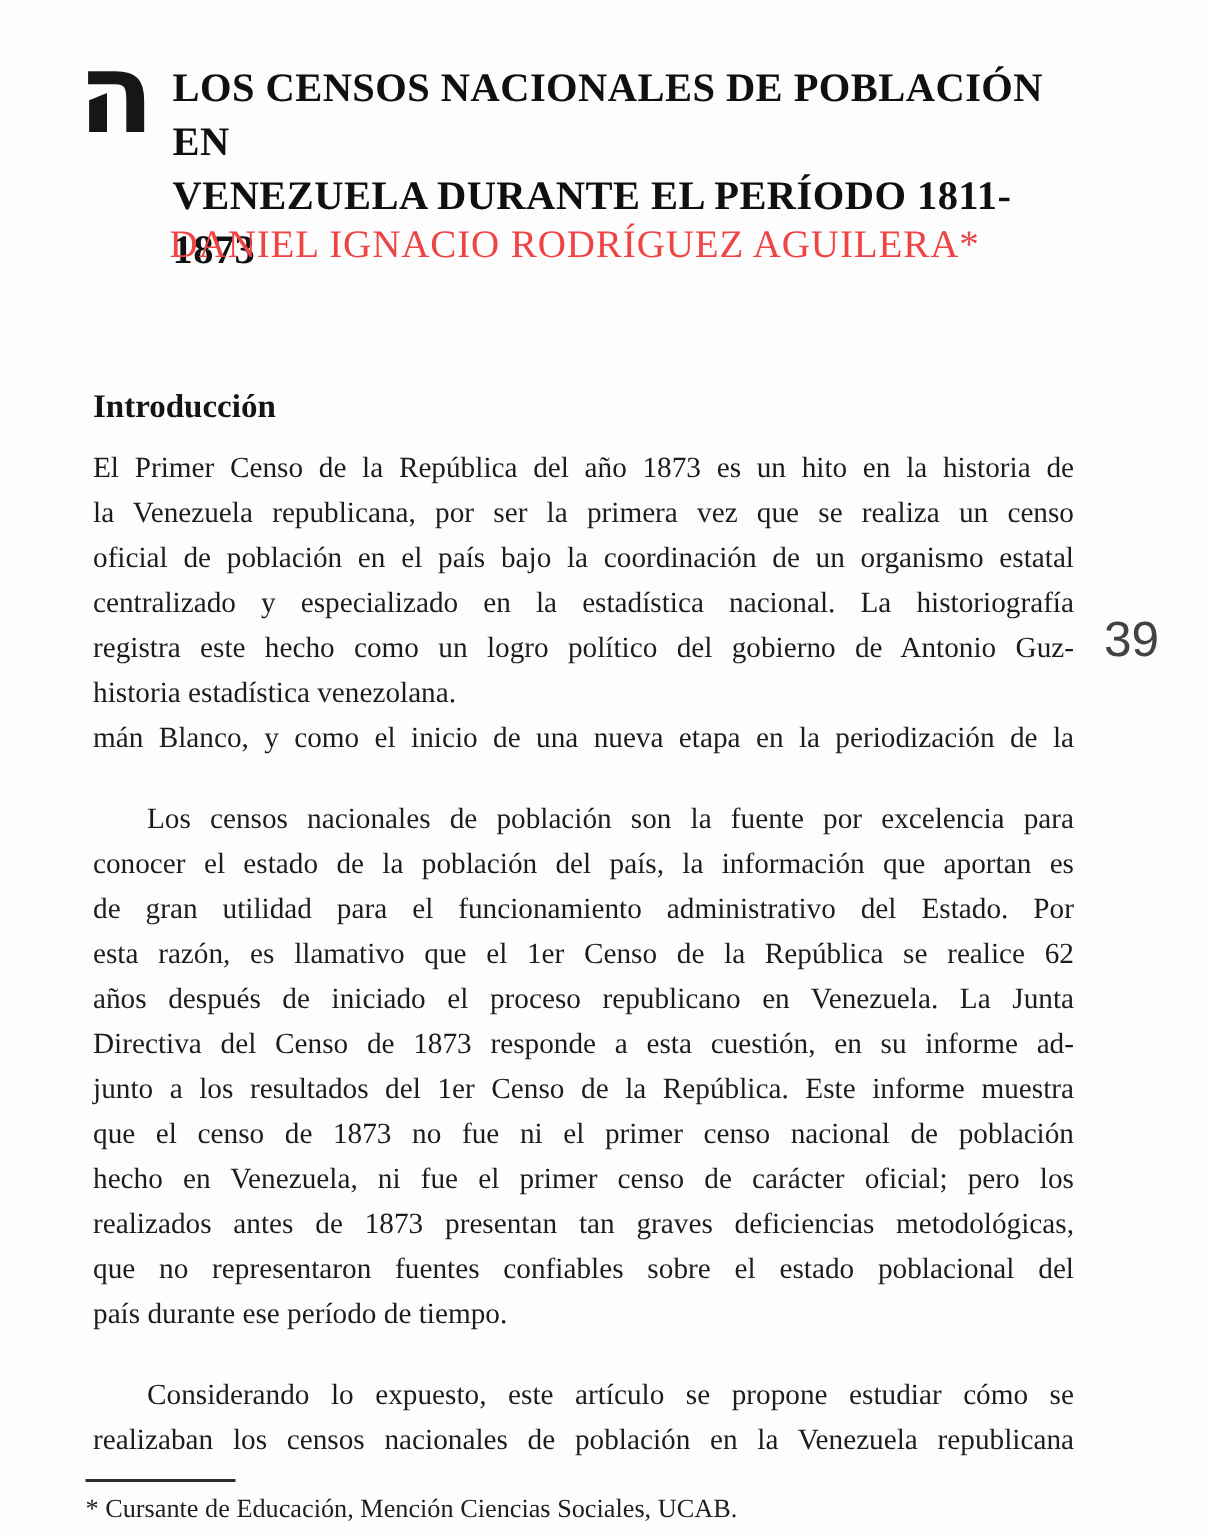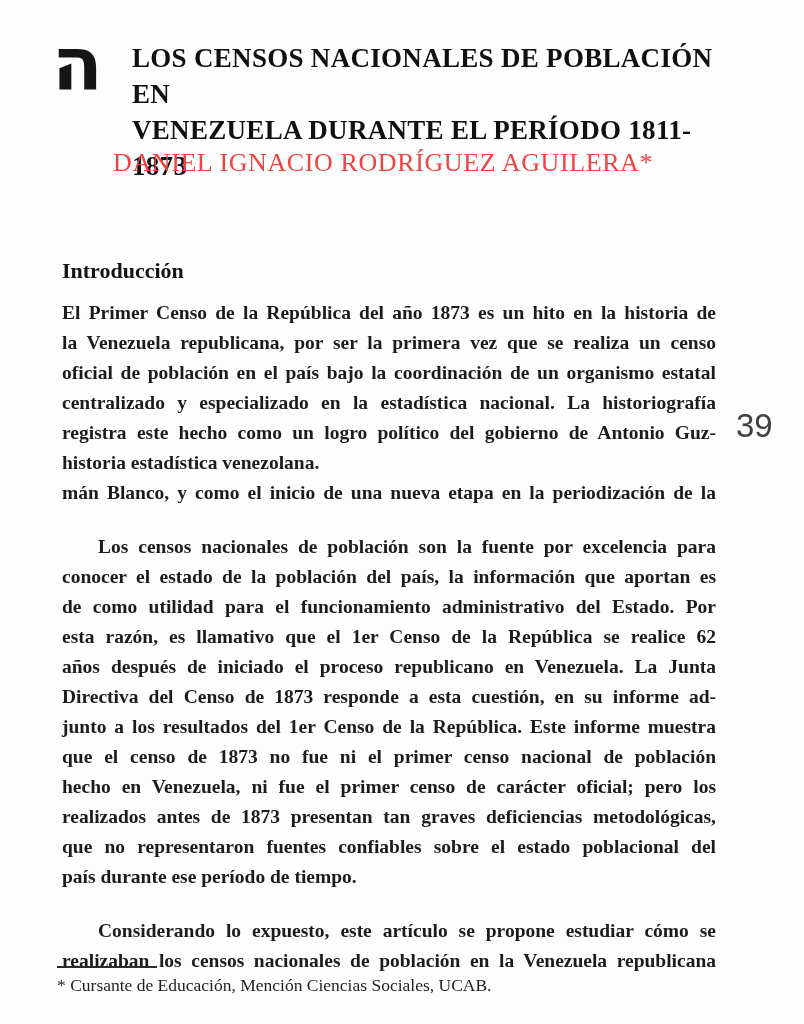--- a/index.html
+++ b/index.html
@@ -25,21 +25,21 @@
     font-weight: bold;
     font-size: 74px;
     line-height: 1;
     color: #161616;
   }
 
   
   .title {
     position: absolute;
     top: 40px;
-    left: 132px;
+    left: 115px;
     width: 600px;
     font-weight: bold;
     font-size: 27px;
     line-height: 36px;
     letter-spacing: 0.3px;
     color: #101010;
   }
 
   
   .author {
@@ -60,21 +60,21 @@
   }
 
   .section-heading {
     font-size: 22px;
     font-weight: bold;
     line-height: 30px;
     margin: 12px 0 12px 0;
     color: #141414;
   }
 
-  .paragraph { margin: 0; font-weight: bold; }
+  .paragraph { margin: 0; }
   .paragraph + .paragraph { margin-top: 24px; }
 
   .line {
     font-size: 19.5px;
     line-height: 30px;
     text-align: justify;
     text-align-last: justify;
     white-space: normal;
     color: #1c1c1c;
   }
@@ -88,21 +88,21 @@
     left: 736px;
     font-family: "Liberation Sans", sans-serif;
     font-size: 33px;
     line-height: 36px;
     color: #424242;
   }
 
   
   .footnote {
     position: absolute;
-    top: 966px;
+    top: 986px;
     left: 57px;
     width: 660px;
   }
   .footnote-rule {
     width: 100px;
     height: 2px;
     background: #2c2c2c;
     margin: 0 0 6px 0;
   }
   .footnote-text {
@@ -133,21 +133,21 @@
           <div class="line">la Venezuela republicana, por ser la primera vez que se realiza un censo</div>
           <div class="line">oficial de población en el país bajo la coordinación de un organismo estatal</div>
           <div class="line">centralizado y especializado en la estadística nacional. La historiografía</div>
           <div class="line">registra este hecho como un logro político del gobierno de Antonio Guz-</div>
           <div class="line last">historia estadística venezolana.</div>
           <div class="line">mán Blanco, y como el inicio de una nueva etapa en la periodización de la</div>
         </div>
         <div class="paragraph">
           <div class="line first-indent">Los censos nacionales de población son la fuente por excelencia para</div>
           <div class="line">conocer el estado de la población del país, la información que aportan es</div>
-          <div class="line">de como utilidad para el funcionamiento administrativo del Estado. Por</div>
+          <div class="line">de gran utilidad para el funcionamiento administrativo del Estado. Por</div>
           <div class="line">esta razón, es llamativo que el 1er Censo de la República se realice 62</div>
           <div class="line">años después de iniciado el proceso republicano en Venezuela. La Junta</div>
           <div class="line">Directiva del Censo de 1873 responde a esta cuestión, en su informe ad-</div>
           <div class="line">junto a los resultados del 1er Censo de la República. Este informe muestra</div>
           <div class="line">que el censo de 1873 no fue ni el primer censo nacional de población</div>
           <div class="line">hecho en Venezuela, ni fue el primer censo de carácter oficial; pero los</div>
           <div class="line">realizados antes de 1873 presentan tan graves deficiencias metodológicas,</div>
           <div class="line">que no representaron fuentes confiables sobre el estado poblacional del</div>
           <div class="line last">país durante ese período de tiempo.</div>
         </div>

